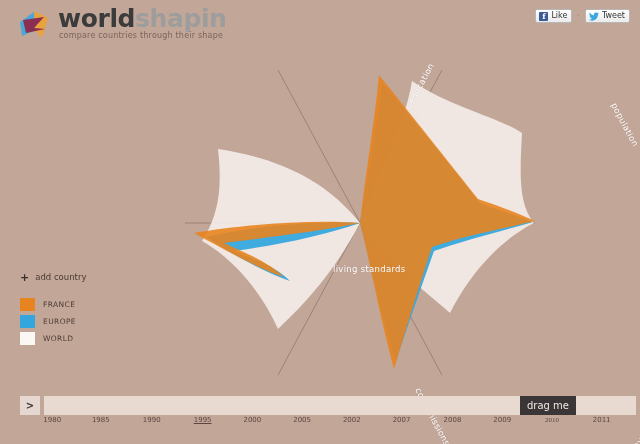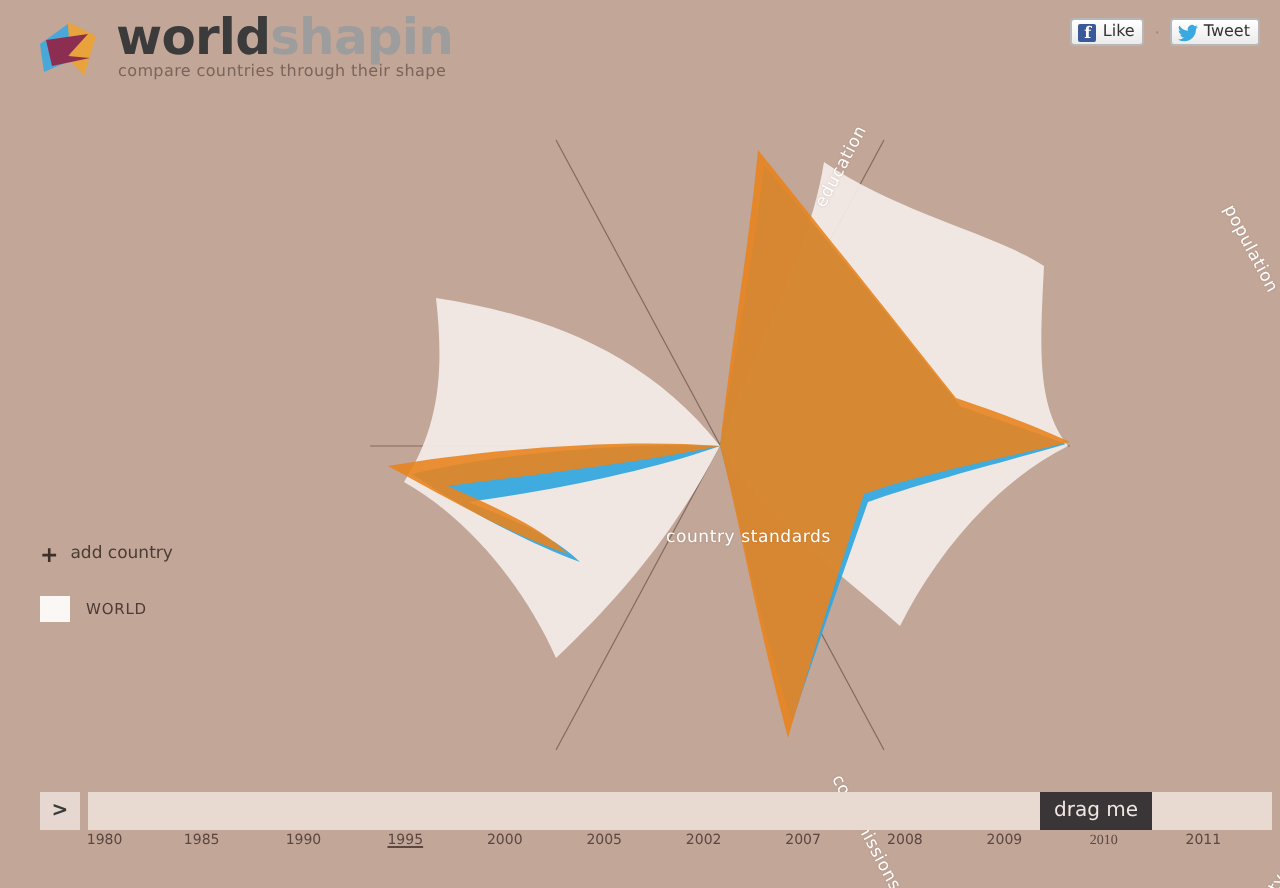--- a/index.html
+++ b/index.html
@@ -300,34 +300,42 @@
                C 352,166 370,172 383,177
                C 352,186 312,196 284,206
                C 272,240 258,280 246,316
                C 230,268 220,214 210,178
                C 176,190 128,200 84,206
                C 104,214 126,222 140,236
                C 112,226 80,208 56,192
                C 98,182 160,176 210,178 Z" fill="none"></path>
     </svg>
 
-    <div class="axis-label" id="label-living">country standards</div>
+    <div class="axis-label" id="label-living">living standards</div>
 
     <div class="axis-label" id="label-education">education</div>
     <div class="axis-label" id="label-population">population</div>
     <div class="axis-label" id="label-co2">co2 emissions</div>
     <div class="axis-label" id="label-workplace">workplace equality</div>
   </div>
 
   <div class="legend">
     <div class="add-country">
       <span class="plus-icon">+</span>
       <span>add country</span>
     </div>
 
+    <div class="legend-row">
+      <span class="swatch" style="background:#e8841f"></span>
+      <span class="legend-label">FRANCE</span>
+    </div>
+    <div class="legend-row">
+      <span class="swatch" style="background:#33a6de"></span>
+      <span class="legend-label">EUROPE</span>
+    </div>
     <div class="legend-row">
       <span class="swatch" style="background:#fbf7f4"></span>
       <span class="legend-label">WORLD</span>
     </div>
   </div>
 
   <div class="timeline">
     <div class="play-btn">&gt;</div>
     <div class="track">
       <div class="drag-handle">drag me</div>

